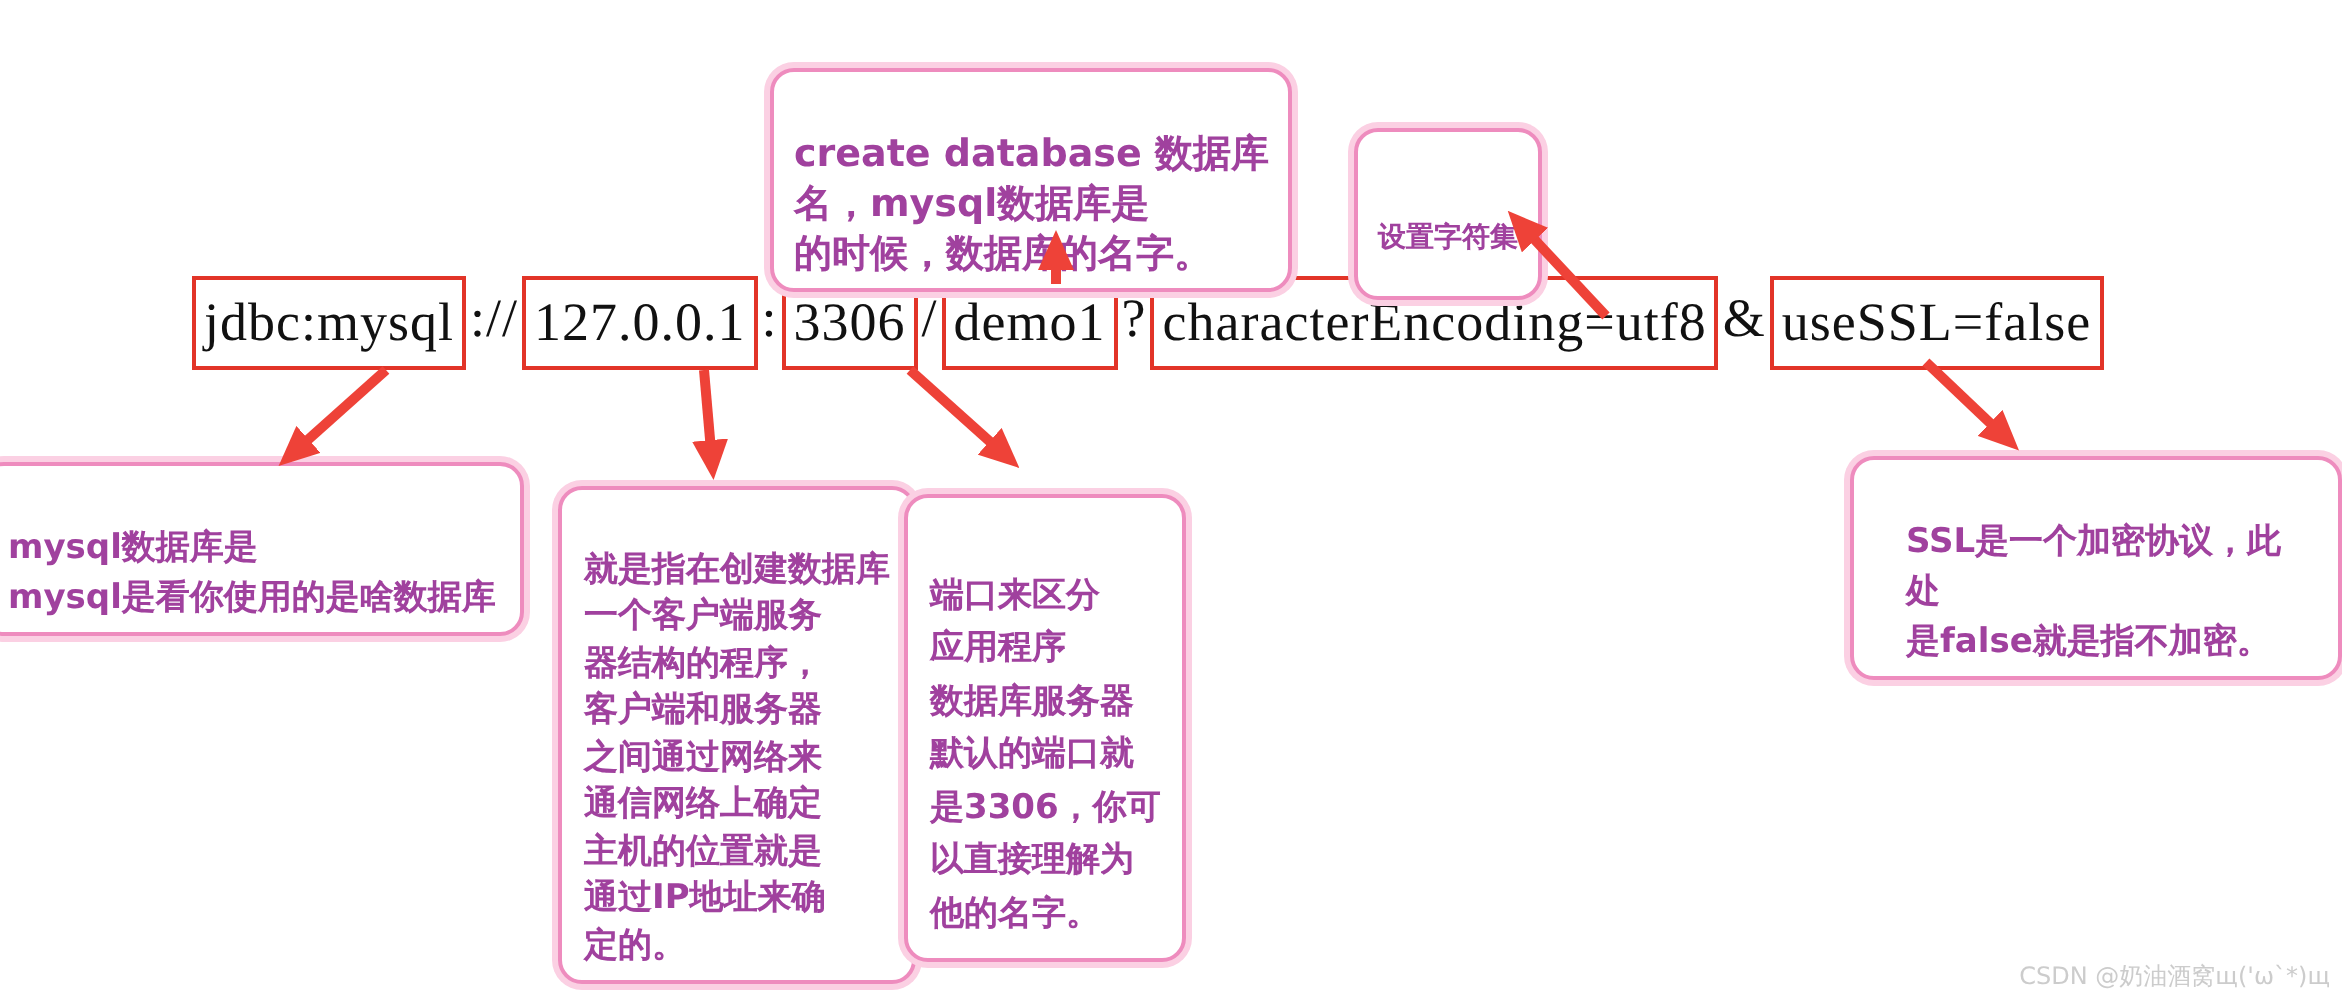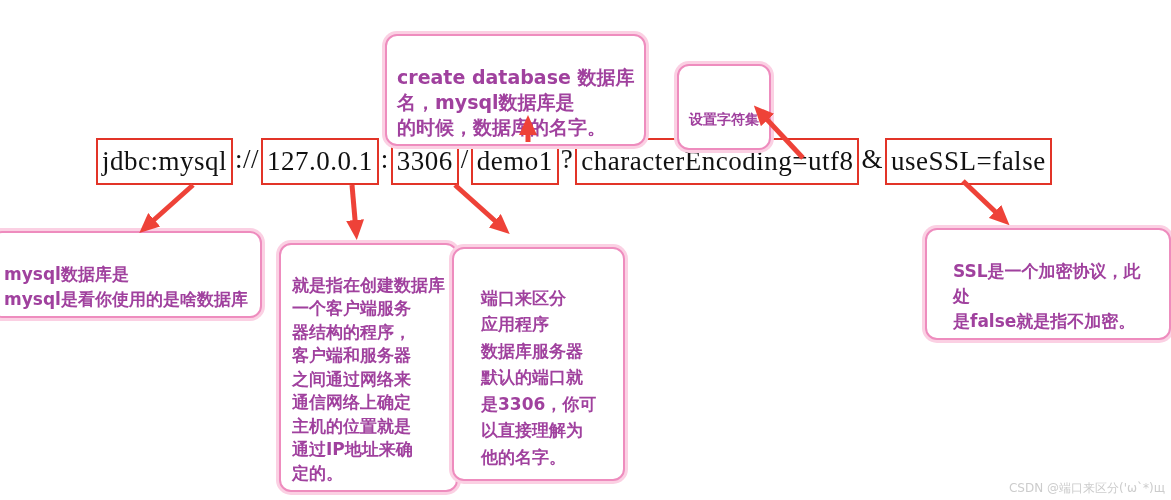--- a/index.html
+++ b/index.html
@@ -36,21 +36,21 @@
     box-shadow: 0 0 0 3px var(--callout_glow);
     color: var(--callout_text);
     font-weight: bold;
     white-space: pre-line;
     background: #ffffff;
   }
   .callout-create   { left: 385px; top: 34px;  padding: 4px 10px; font-size: 19px; line-height: 25px; }
   .callout-charset  { left: 677px; top: 64px;  padding: 16px 10px; font-size: 14px; line-height: 25px; }
   .callout-jdbc     { left: -10px; top: 231px; padding: 4px 12px; font-size: 17px; line-height: 25px; }
   .callout-mysql    { left: 279px; top: 243px; padding: 5px 11px; font-size: 17px; line-height: 23.5px; }
-  .callout-port     { left: 452px; top: 247px; padding: 9px 27px; font-size: 17px; line-height: 26.5px; }
+  .callout-port     { left: 452px; top: 247px; padding: 9px 11px; font-size: 17px; line-height: 26.5px; }
   .callout-ssl      { left: 901px; top: 228px; padding: 4px 26px; font-size: 17px; line-height: 25px; margin-left: 24px; }
   .arrows { position: absolute; left: 0; top: 0; pointer-events: none; }
   .arrows line { stroke: var(--arrow_red); stroke-width: 5; }
   .arrows .head { fill: var(--arrow_red); }
   .watermark {
     position: absolute; right: 6px; bottom: 3px;
     font-size: 12px; color: var(--watermark_gray);
     font-family: "DejaVu Sans", sans-serif;
   }
 </style>
@@ -103,13 +103,13 @@
     </marker>
   </defs>
   <line x1="193" y1="185" x2="146" y2="227" marker-end="url(#ah)"></line>
   <line x1="352" y1="185" x2="356" y2="231" marker-end="url(#ah)"></line>
   <line x1="455" y1="185" x2="503" y2="228" marker-end="url(#ah)"></line>
   <line x1="528" y1="142" x2="528" y2="124" marker-end="url(#ah)"></line>
   <line x1="803" y1="158" x2="760" y2="112" marker-end="url(#ah)"></line>
   <line x1="963" y1="181" x2="1003" y2="219" marker-end="url(#ah)"></line>
 </svg>
 
-<div class="watermark">CSDN @端口来区分('ω`*)щ</div>
+<div class="watermark">CSDN @奶油酒窝щ('ω`*)щ</div>
 
 </body></html>

